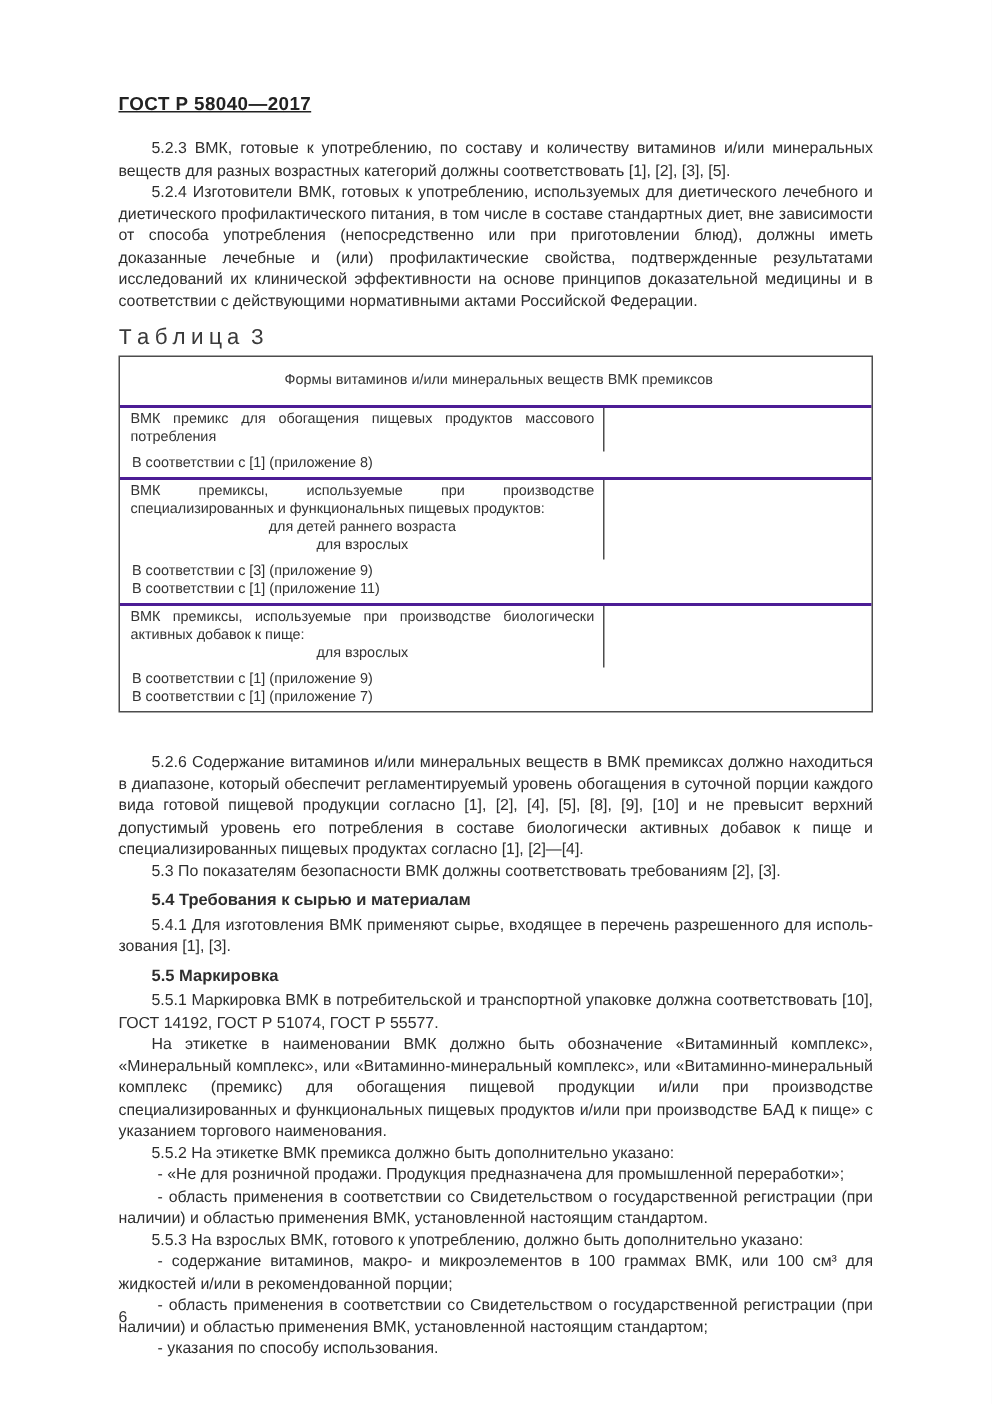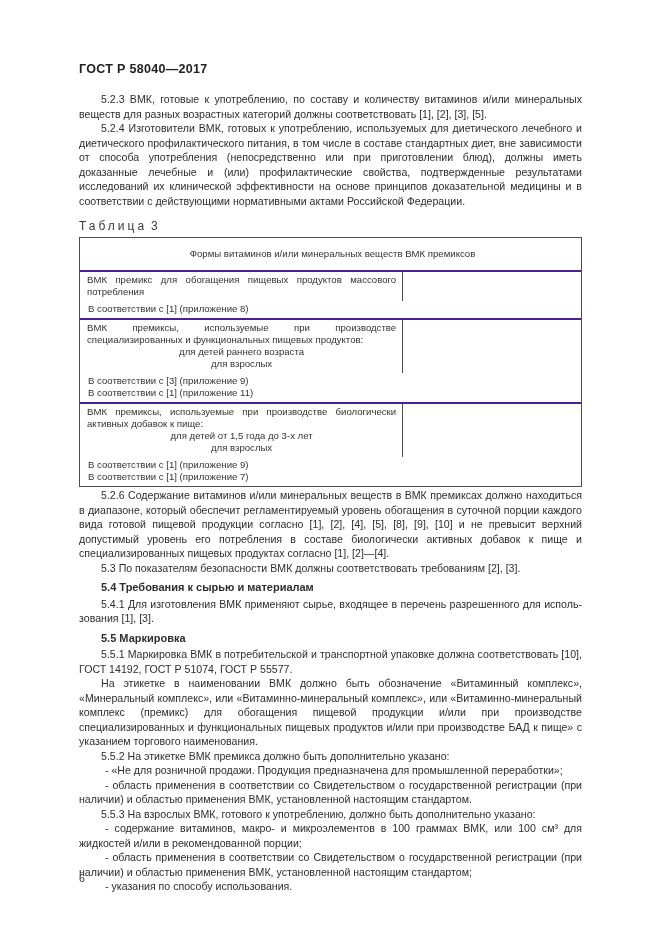--- a/index.html
+++ b/index.html
@@ -16,20 +16,21 @@
     box-sizing: border-box;
     overflow: hidden;
   }
   .doc-header {
     position: absolute;
     left: 79px; top: 62px;
     font-size: 12.5px;
     font-weight: bold;
     color: #222;
     letter-spacing: 0.3px;
+    text-decoration: underline;
   }
   .content {
     position: absolute;
     left: 79px; top: 92px;
     width: 503px;
   }
   .para {
     margin: 0;
     font-size: 10.6px;
     line-height: 14.5px;
@@ -42,23 +43,24 @@
   .section-heading {
     margin: 5px 0 2px 0;
     font-size: 11px;
     line-height: 14.5px;
     font-weight: bold;
     text-indent: 22px;
   }
   
   .table-label {
     margin: 12px 0 5px 0;
-    font-size: 12px;
+    font-size: 15px;
     line-height: 12px;
     color: #3a3a3a;
+    font-family: Liberation Mono, monospace;
   }
   .table-label .spaced { letter-spacing: 3px; margin-right: 4px; }
   .t3 {
     border: 1px solid #4d4d4d;
     font-size: 9.6px;
     line-height: 12px;
     color: #333;
   }
   .t3-row { display: flex; }
   .t3-row + .t3-row { border-top: 2px solid #4c1d95; flex-direction: column; }
@@ -81,21 +83,21 @@
     min-height: 32px;
     display: flex;
     flex-direction: column;
     align-items: center;
     justify-content: center;
     text-align: left;
     padding-top: 3px; padding-bottom: 3px;
   }
   .t3-product { text-align: justify; hyphens: manual; -webkit-hyphens: manual; }
   .t3-sub { text-align: center; }
-  .spacer-5-2-6 { margin-top: 1px; }
+  .spacer-5-2-6 { margin-top: 26px; }
   .page-number {
     position: absolute;
     left: 79px; top: 872px;
     font-size: 10.5px;
     color: #333;
   }
 </style>
 </head>
 <body>
 
@@ -131,21 +133,20 @@
           <div class="t3-sub">для взрослых</div>
         </div>
         <div class="t3-cell-right vbottom">
           <div>В соответствии с [3] (приложение 9)</div>
           <div>В соответствии с [1] (приложение 11)</div>
         </div>
       </div>
       <div class="t3-row">
         <div class="t3-cell-left">
           <div class="t3-product">ВМК премиксы, используемые при производстве биологически актив­ных добавок к пище:</div>
-          <div class="t3-sub">для детей от 1,5 года до 3-х лет</div>
           <div class="t3-sub">для взрослых</div>
         </div>
         <div class="t3-cell-right vbottom">
           <div>В соответствии с [1] (приложение 9)</div>
           <div>В соответствии с [1] (приложение 7)</div>
         </div>
       </div>
     </div>
 
     <p class="para spacer-5-2-6">5.2.6 Содержание витаминов и/или минеральных веществ в ВМК премиксах должно находиться в диапазоне, который обеспечит регламентируемый уровень обогащения в суточной порции каждого вида готовой пищевой продукции согласно [1], [2], [4], [5], [8], [9], [10] и не превысит верхний допустимый уро­вень его потребления в составе биологически активных добавок к пище и специализированных пищевых продуктах согласно [1], [2]—[4].</p>

